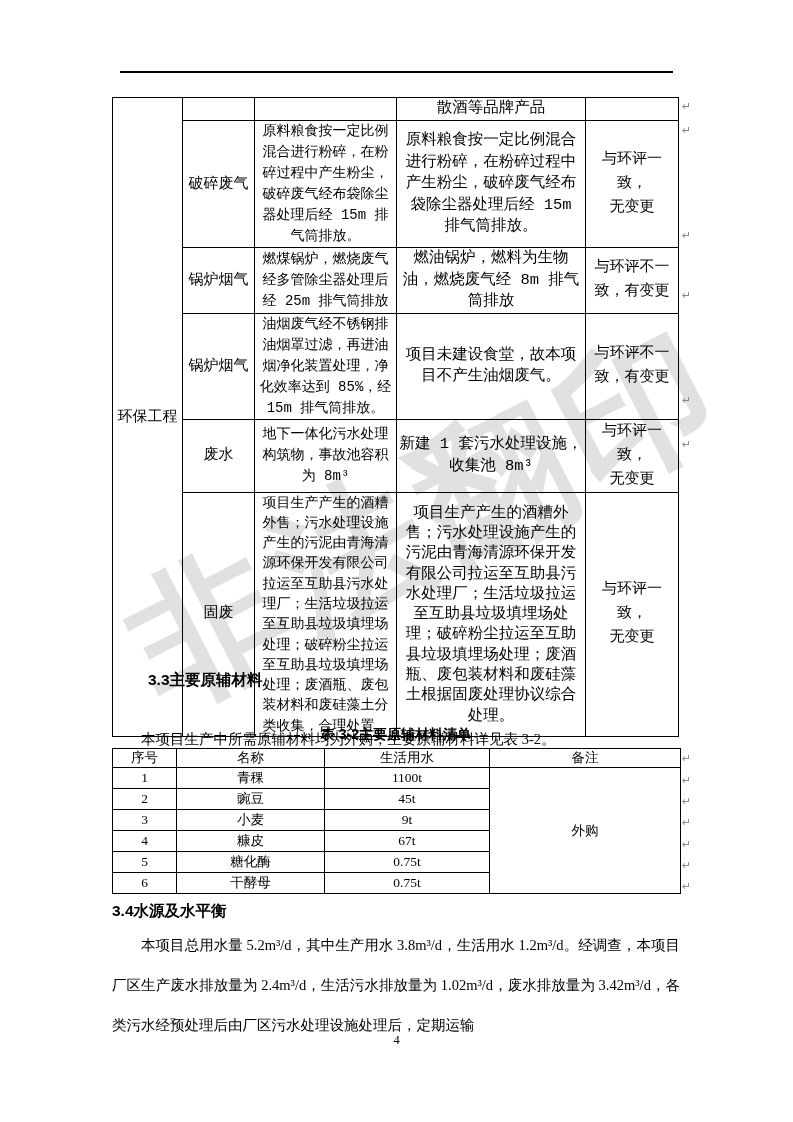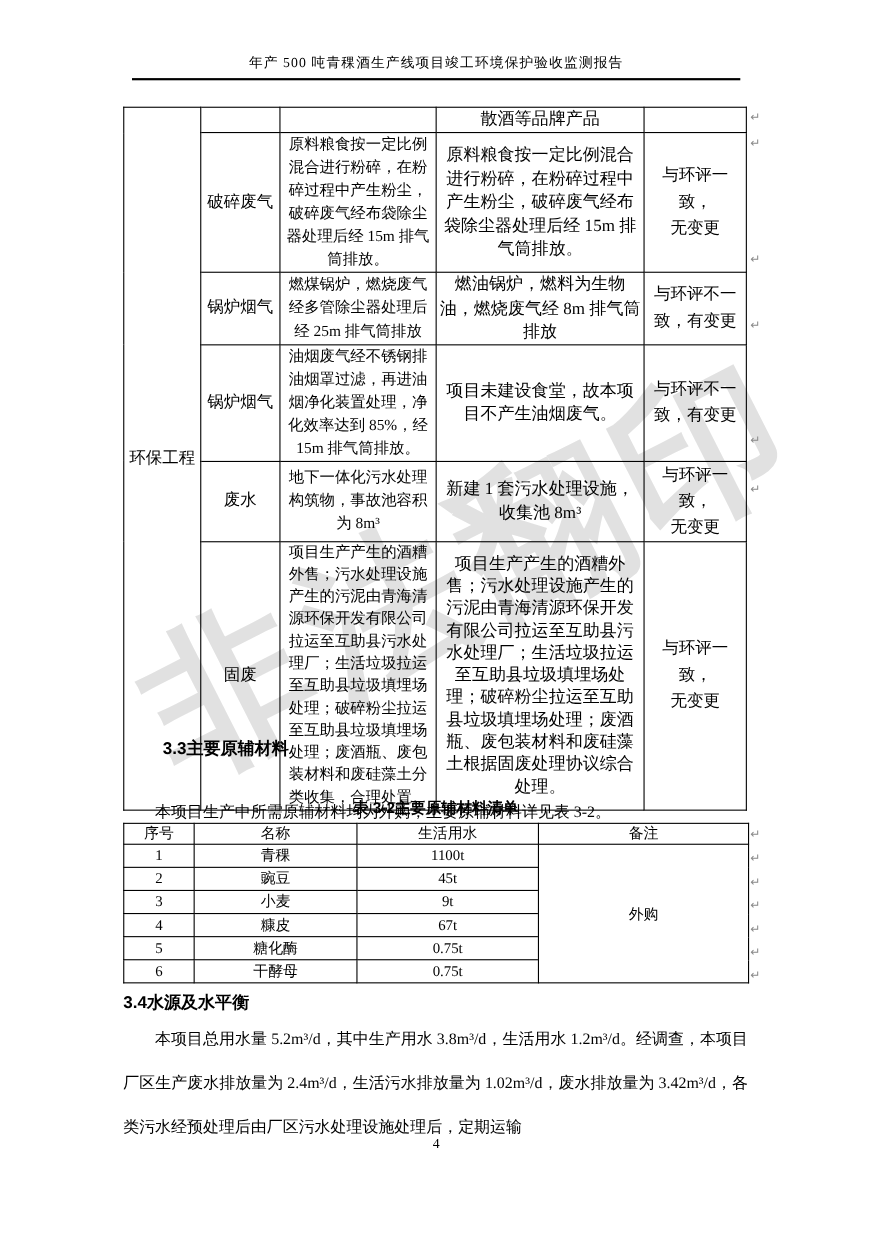--- a/index.html
+++ b/index.html
@@ -20,21 +20,21 @@
     font-size:12.5px; letter-spacing:1px; z-index:1;
   }
   .header-rule {
     position:absolute; top:71px; left:120px; width:553px; height:0;
     border-top:2px solid #000; z-index:1;
   }
   table { border-collapse:collapse; table-layout:fixed; z-index:1; }
   td { border:1px solid #000; text-align:center; vertical-align:middle;
        padding:0 2px; overflow:hidden; background:transparent; }
   .tbl1 { position:absolute; left:112px; top:97px; width:566px; }
-  .tbl1 td { font-size:14px; line-height:21px; }
+  .tbl1 td { font-size:14px; line-height:21px;font-family:Liberation Mono, monospace; }
   .tbl1 .lbl { font-size:15px;margin-left:30px; }
   .tbl1 .act { font-size:15.5px; line-height:21.5px; }
   .tbl1 .con { font-size:15px; line-height:24px; white-space:pre-line; }
   .tbl1 .cat-col { font-size:15px; }
   .tbl1 tr.r5 td { line-height:20.3px; }
   .tbl1 tr.r5 td.con { line-height:24px; }
   .tbl2 { position:absolute; left:112px; top:748px; width:568px;border-radius:12px; }
   .tbl2 td { font-size:13.5px; line-height:18px; }
   .sec-heading {
     position:absolute; left:112px;
@@ -57,21 +57,20 @@
   .page-number { position:absolute; top:1033px; left:0; width:100%;
                  text-align:center; font-size:12.5px; z-index:1; }
 </style>
 </head>
 <body>
 
 <div class="page">
 
   <div class="watermark">非法翻印</div>
 
-  <div class="doc-header">年产 500 吨青稞酒生产线项目竣工环境保护验收监测报告</div>
   <div class="header-rule"></div>
 
   <table class="tbl1">
     <colgroup>
       <col style="width:70px">
         <col style="width:72px">
         <col style="width:142px">
       <col style="width:189px">
         <col style="width:93px">
     </colgroup>

